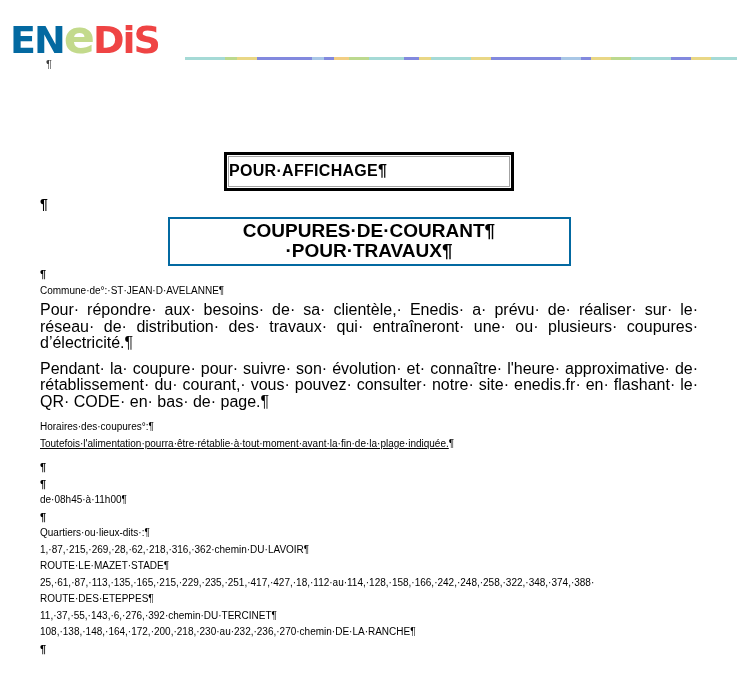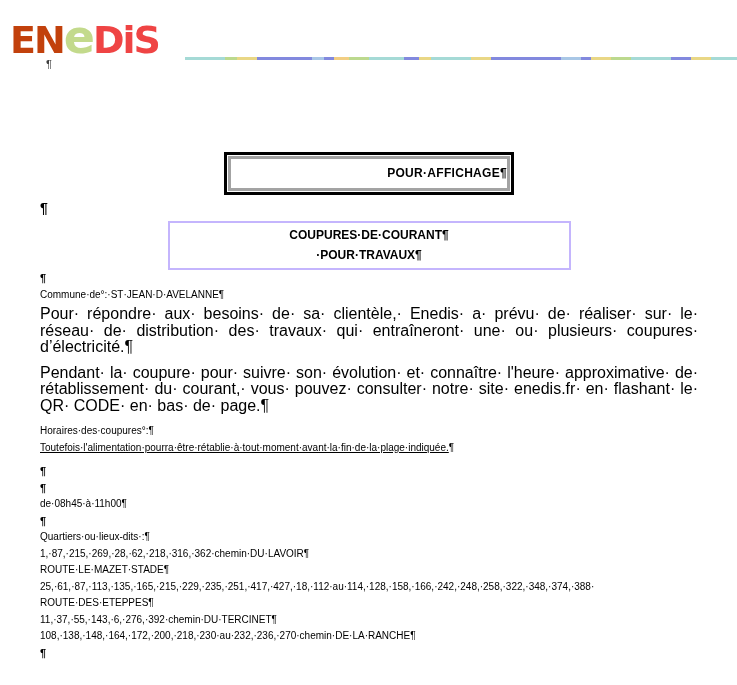--- a/index.html
+++ b/index.html
@@ -11,37 +11,37 @@
   .logo .e-mid{font-size:46px;}
   .logo-pilcrow{position:absolute;left:46px;top:58px;font-size:11px;color:#3f3f3f;}
   .decor-line{position:absolute;left:185px;right:0;top:57px;height:3px;display:flex;}
   .decor-line .seg{height:3px;flex:0 0 auto;}
   
   .content{position:absolute;left:40px;top:140px;width:658px;}
   .line{font-size:10px;line-height:16.5px;white-space:nowrap;}
   .blankline{font-size:11px;line-height:16.5px;font-weight:bold;}
   .para{font-size:16px;line-height:16.5px;text-align:justify;margin:0 0 9px 0;}
   .banner-outer{width:282px;margin:12px auto 0 auto;border:3px solid #000;padding:1px;background:#fff;}
-  .banner-inner{border:3px solid #a3a3a3;text-align:right;font-weight:bold;font-size:12px;
+  .banner-inner{border:1px solid #a3a3a3;text-align:left;font-weight:bold;font-size:16px;
                 line-height:16px;padding:6px 0 7px 0;letter-spacing:.3px;}
   .big-pilcrow{font-size:14px;font-weight:bold;line-height:22px;margin-top:2px;}
-  .notice-box{width:399px;margin:2px auto 0 auto;border:2px solid #c4b5fd;text-align:center;
-              font-weight:bold;font-size:12px;line-height:20px;padding:2px 0 3px 0;}
+  .notice-box{width:399px;margin:2px auto 0 auto;border:2px solid #0369a1;text-align:center;
+              font-weight:bold;font-size:19px;line-height:20px;padding:2px 0 3px 0;}
   .commune{margin-bottom:3px;}
   .warning{margin-bottom:7px;}
   .warning .u{text-decoration:underline;}
   .addr{white-space:nowrap;}
 </style>
 </head>
 <body>
 
 <div class="page">
 
   <div class="logo">
-    <span style="color: #c2410c; text-align: center;">EN</span><span class="e-mid" style="color: rgb(195, 218, 140);">e</span><span style="color: #ef4444;">DiS</span>
+    <span style="color: #0369a1; text-align: center;">EN</span><span class="e-mid" style="color: rgb(195, 218, 140);">e</span><span style="color: #ef4444;">DiS</span>
   </div>
   <div class="logo-pilcrow">¶</div>
   <div class="decor-line">
       <span class="seg" style="width: 40px; background: rgb(165, 218, 214);"></span>
       <span class="seg" style="width: 12px; background: rgb(188, 217, 142);"></span>
       <span class="seg" style="width: 20px; background: rgb(233, 215, 133);"></span>
       <span class="seg" style="width: 55px; background: rgb(130, 137, 222);"></span>
       <span class="seg" style="width: 12px; background: rgb(169, 199, 230);"></span>
       <span class="seg" style="width: 10px; background: rgb(130, 137, 222);"></span>
       <span class="seg" style="width: 15px; background: rgb(242, 206, 131);"></span>

